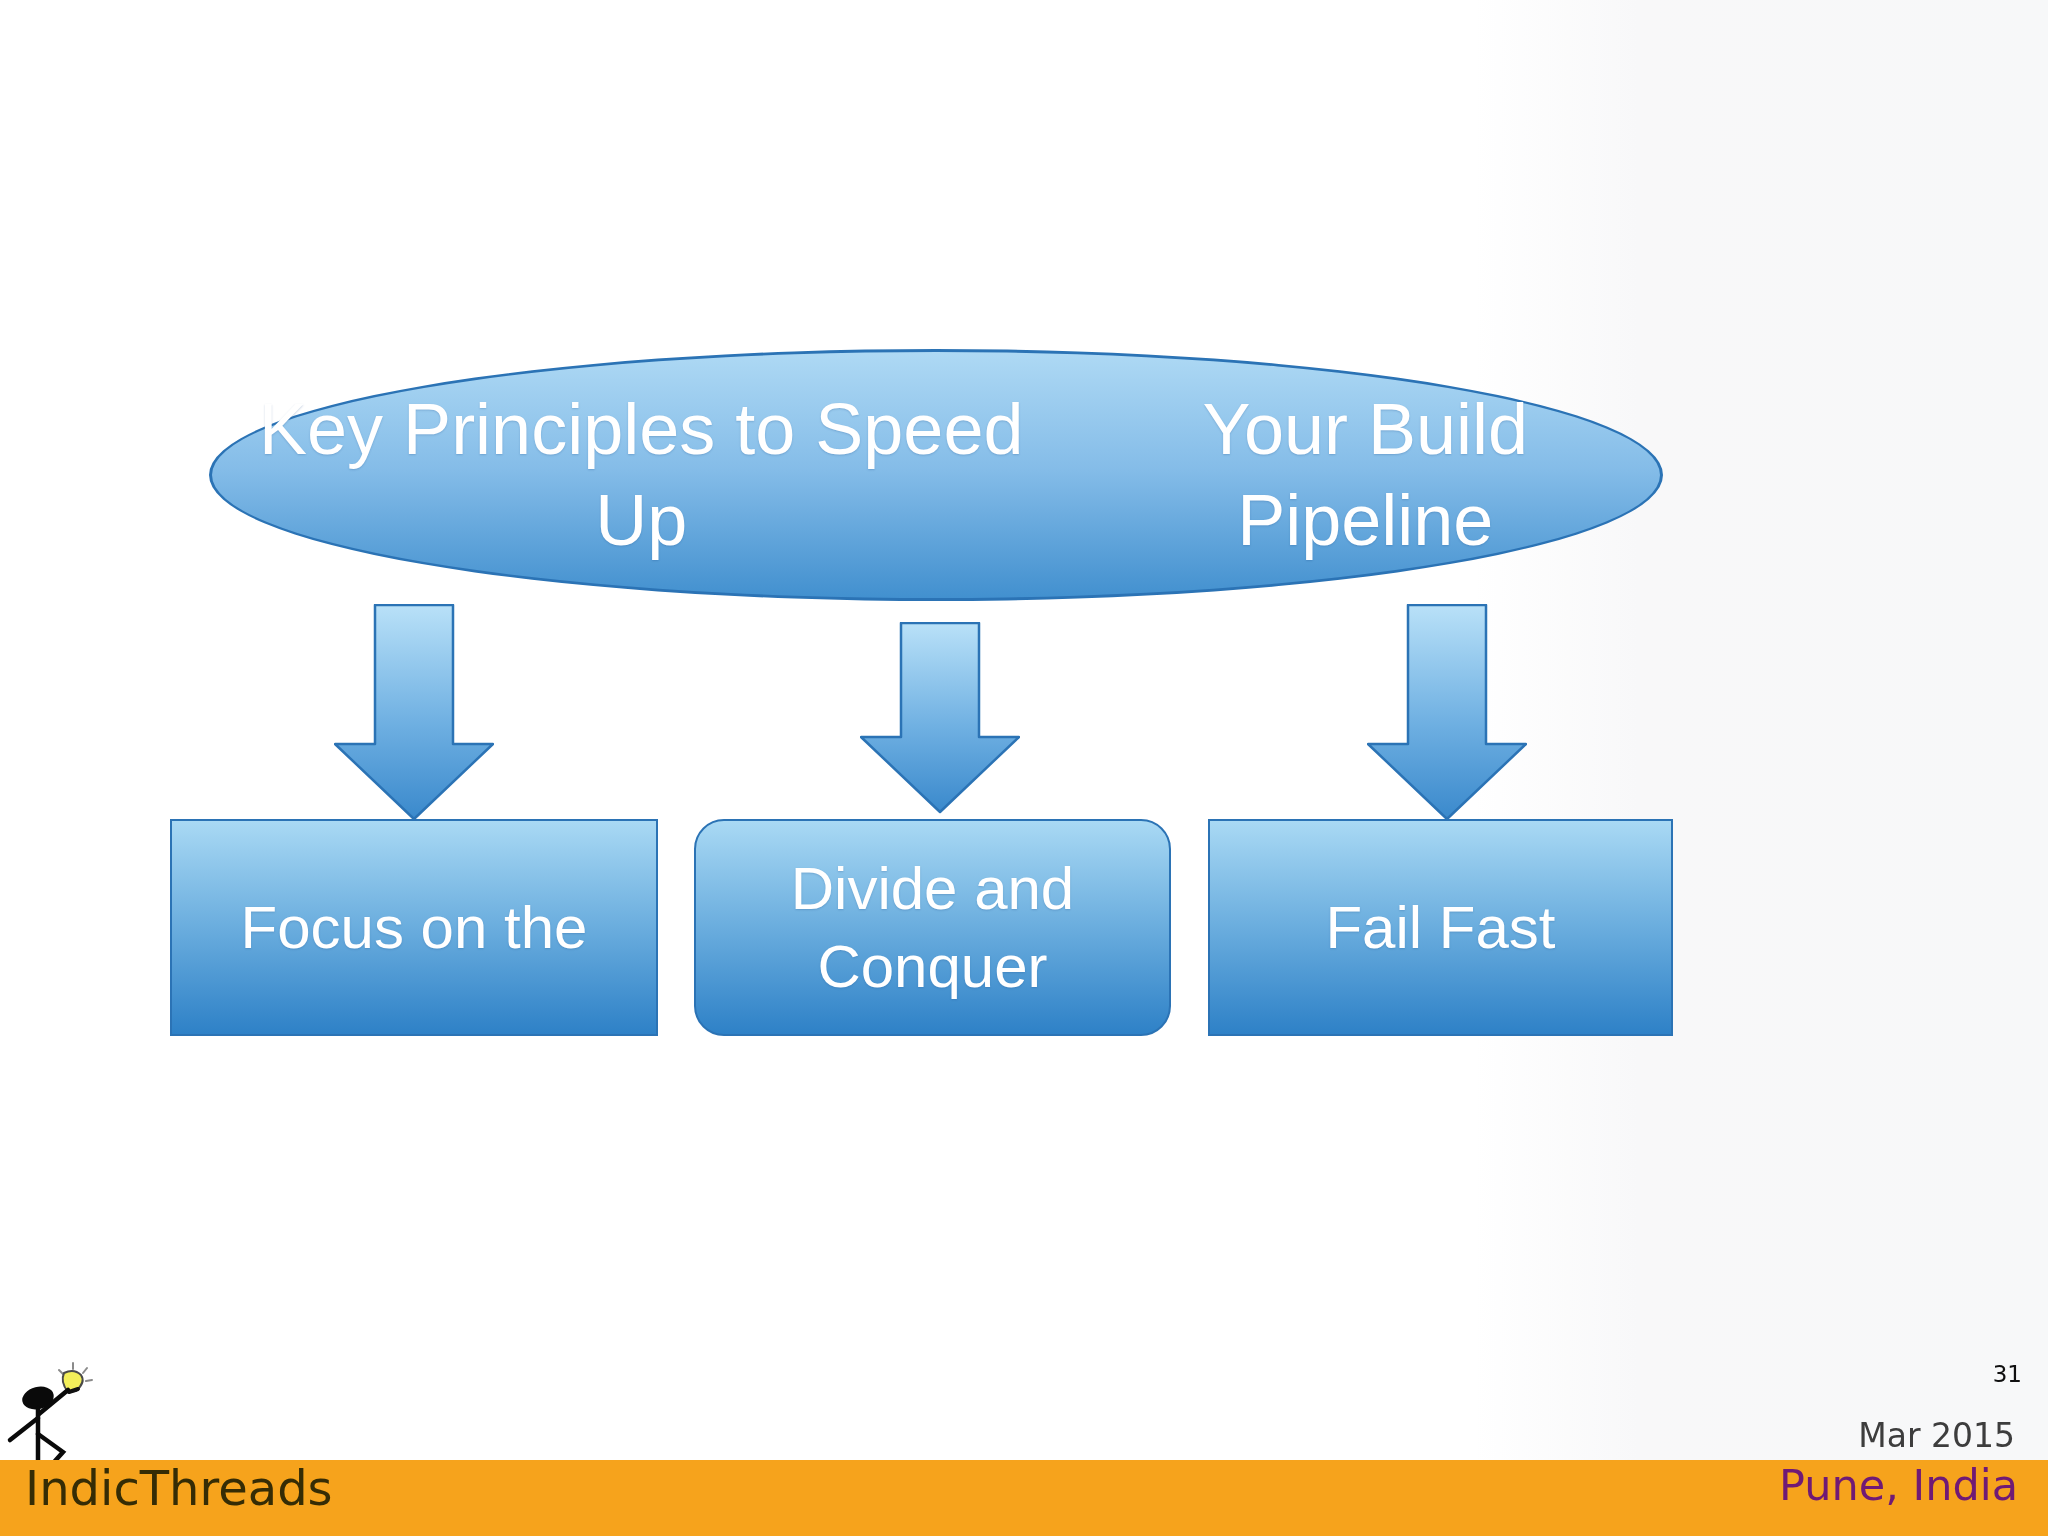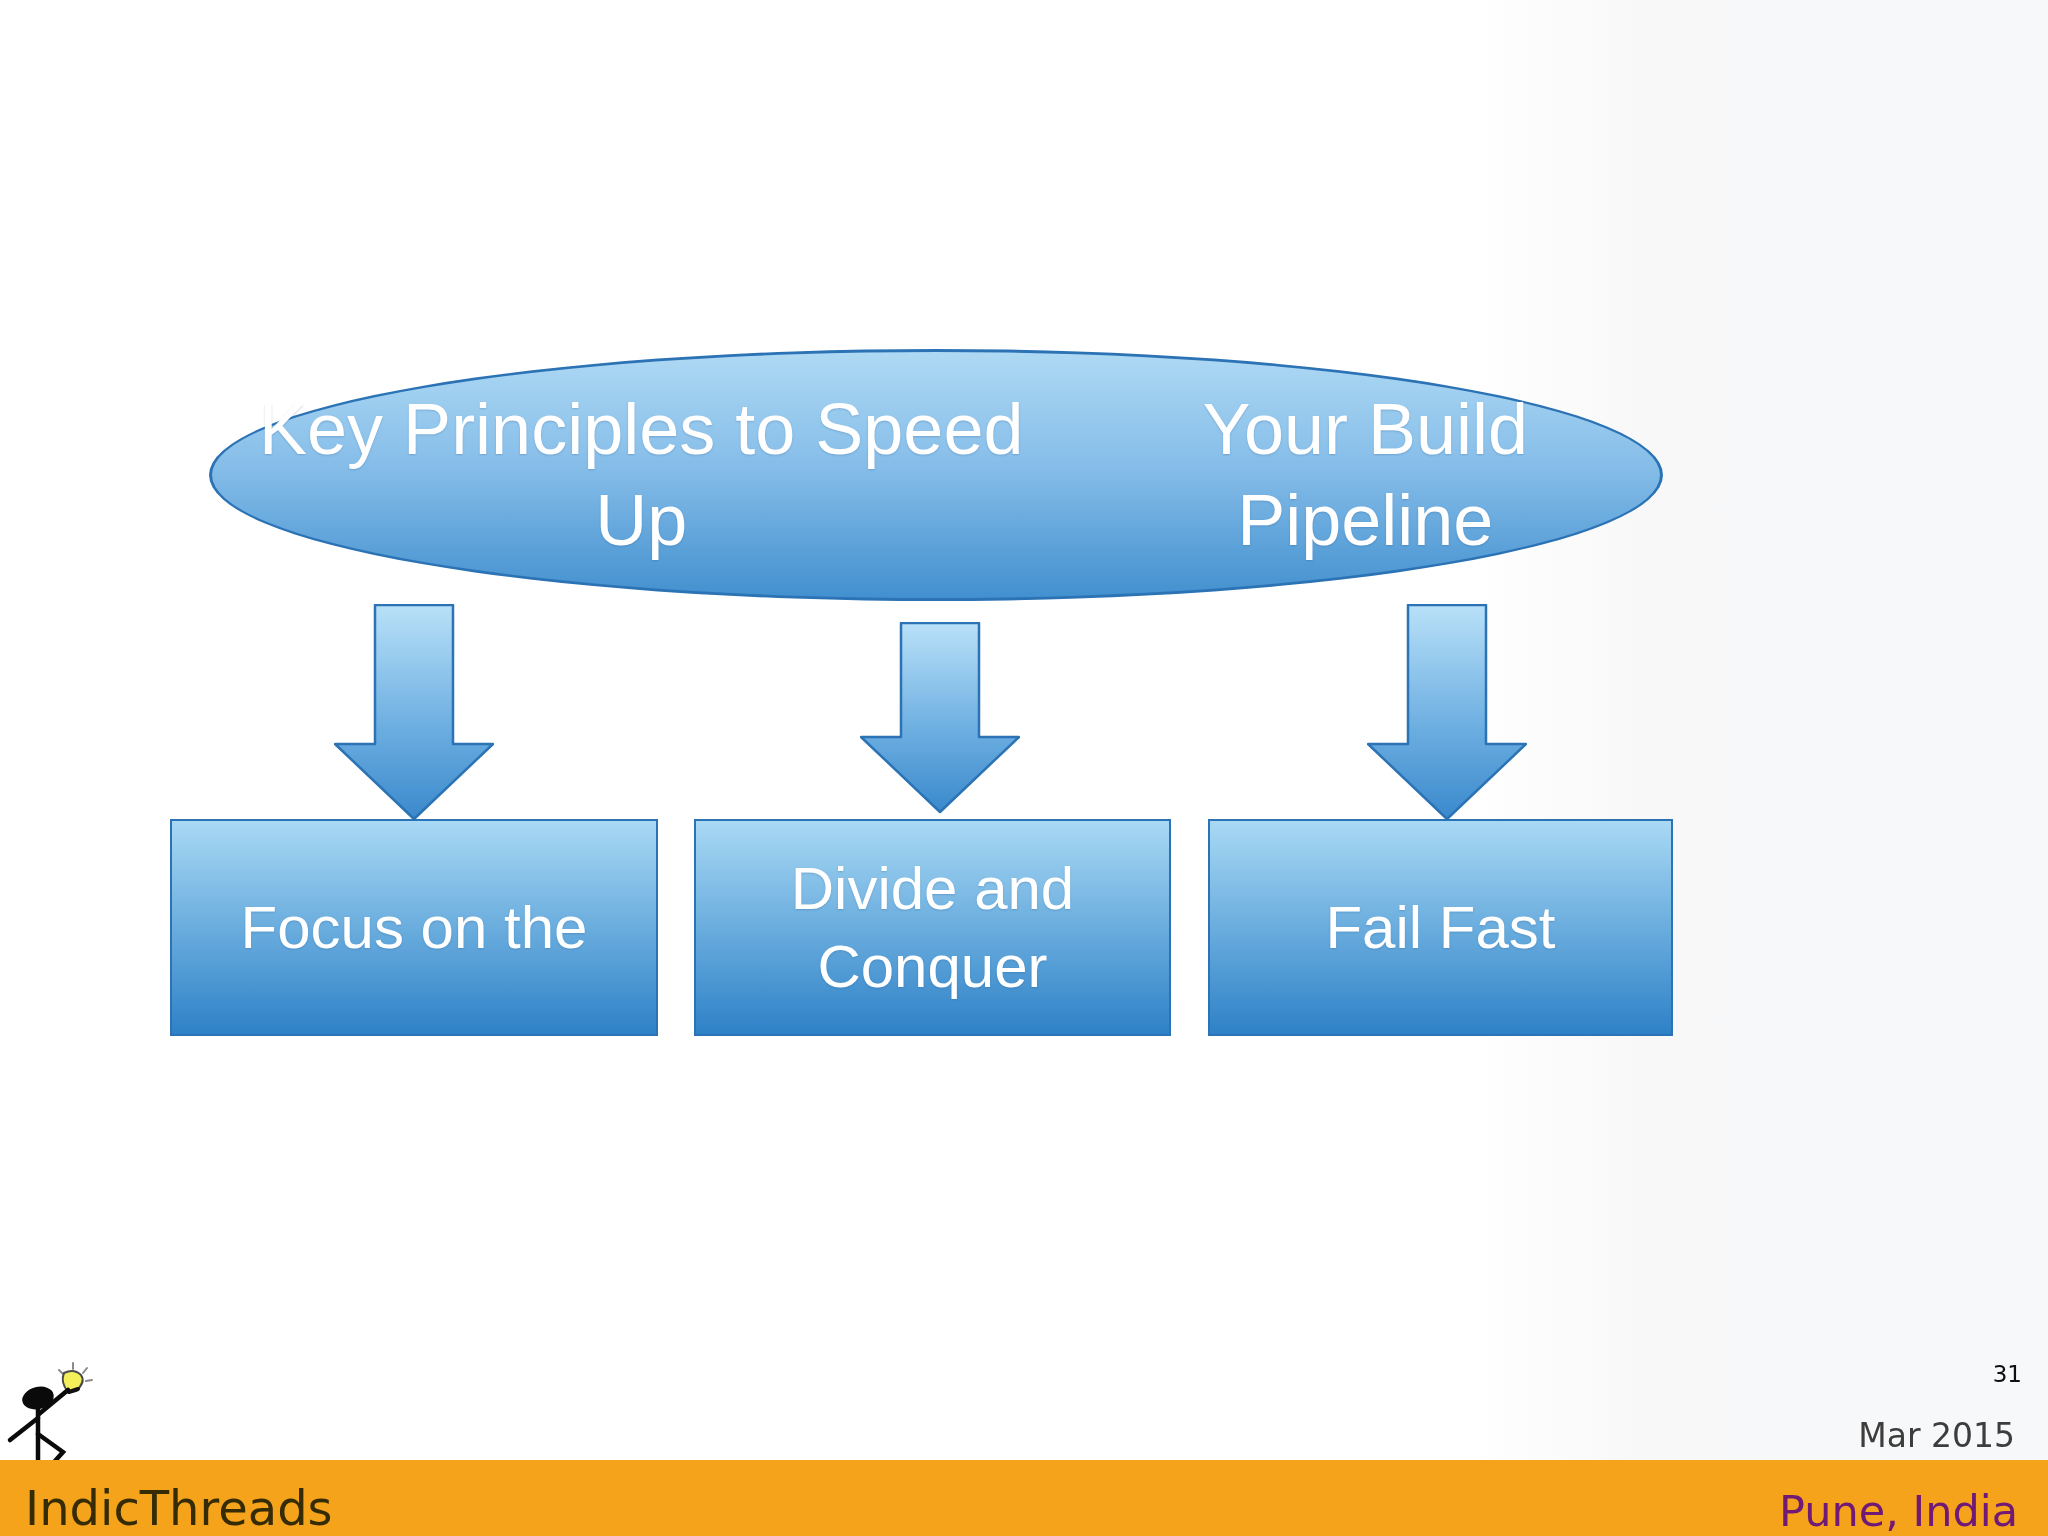--- a/index.html
+++ b/index.html
@@ -33,35 +33,35 @@
   
   .pbox{
     position:absolute;top:819px;height:217px;box-sizing:border-box;
     border:2px solid var(--shape-border);
     background:linear-gradient(180deg,#a9d9f4 0%,#6aadde 50%,#2e81c7 100%);
     display:flex;flex-direction:column;align-items:center;justify-content:center;
     color:var(--shape-text);font-size:60px;line-height:78px;text-align:center;
     text-shadow:0 1px 2px rgba(30,80,140,.25);
   }
   .pbox-1{left:170px;width:488px;}
-  .pbox-2{left:694px;width:477px;}
+  .pbox-2{left:694px;width:477px;border-radius:30px;}
   .pbox-3{left:1208px;width:465px;}
   
   .page-number{
     position:absolute;right:26px;top:1356px;font-size:23px;line-height:36px;
     color:#101010;font-family:"DejaVu Sans",sans-serif;margin-left:28px;
   }
   .slide-date{
     position:absolute;right:33px;top:1417px;font-size:33px;line-height:38px;
     color:#3d3d3d;font-family:"DejaVu Sans",sans-serif;
   }
   .footer-bar{
     position:absolute;left:0;top:1460px;width:2048px;height:76px;
     background:var(--footer-bar);
-    display:flex;align-items:flex-end;justify-content:space-between;
+    display:flex;align-items:flex-start;justify-content:space-between;
     font-family:"DejaVu Sans",sans-serif;
   }
   .footer-brand{margin-left:25px;font-size:48px;color:#352c05;}
   .footer-location{margin-right:30px;font-size:43px;color:#701a75;}
   .logo{position:absolute;left:2px;top:1358px;}
 </style>
 </head>
 <body>
 
 <div class="slide">

